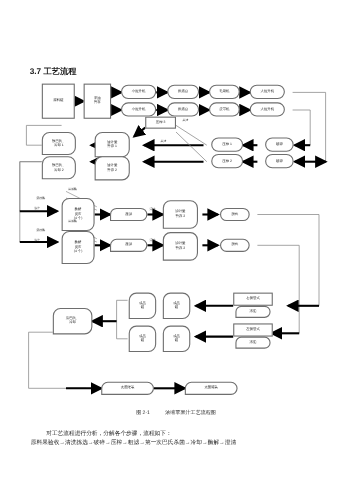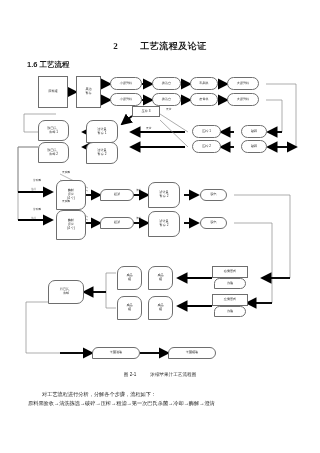--- a/index.html
+++ b/index.html
@@ -59,25 +59,22 @@
     position:absolute;font-size:2.7px;color:#333;
     font-family:"Liberation Sans","DejaVu Sans",sans-serif;
     white-space:nowrap;
   }
 </style>
 </head>
 <body>
 
 <div class="page">
 
-  <div class="doc-title">
-    <span class="num">2</span><span>工艺流程及论证</span>
-  </div>
-
-  <div class="sec-title">1.6 工艺流程</div>
+
+  <div class="sec-title">3.7 工艺流程</div>
 
   <div class="chart">
 
     <svg width="320" height="300">
       <defs>
         <marker id="ah" markerWidth="6" markerHeight="6" refX="5" refY="3" orient="auto">
           <path d="M0,0 L6,3 L0,6 z" fill="#000"></path>
         </marker>
         <marker id="ahs" markerWidth="5" markerHeight="5" refX="4.5" refY="2.5" orient="auto">
           <path d="M0,0 L5,2.5 L0,5 z" fill="#000"></path>

